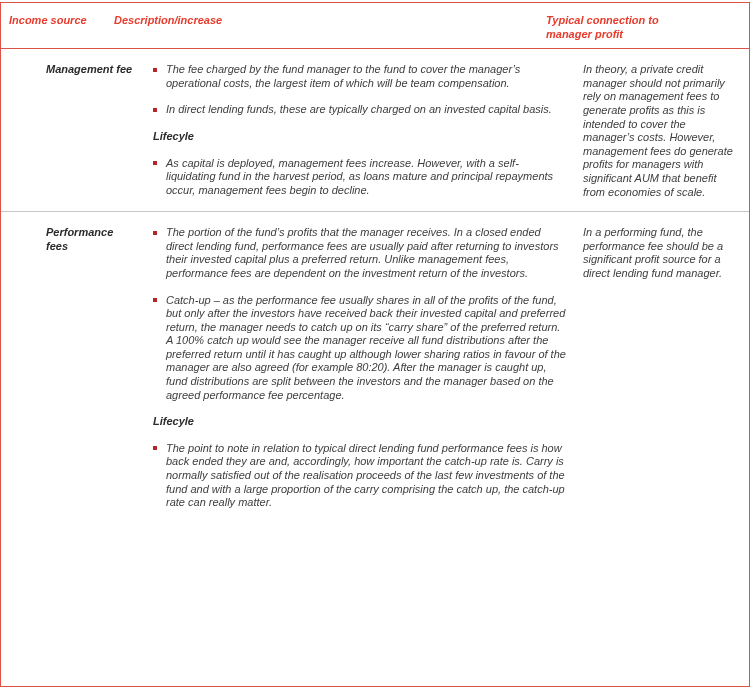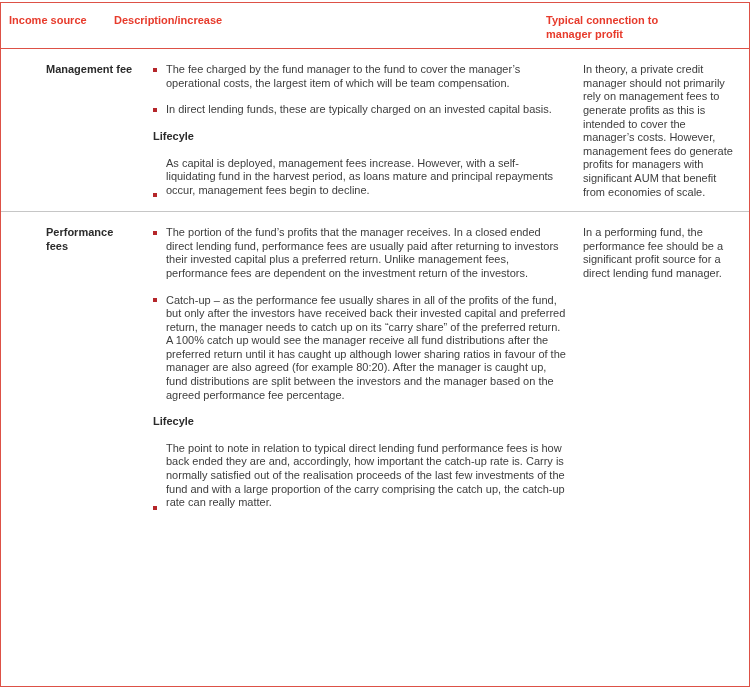--- a/index.html
+++ b/index.html
@@ -3,21 +3,21 @@
 <meta charset="utf-8">
 <style>
   :root{
     --red-line:#dd5146;
     --red-text:#e73b2c;
     --bullet-red:#b5262a;
     --divider:#c6c6c6;
     --text:#3d3d3d;
     --text-dark:#2b2b2b;
   }
-  *{box-sizing:border-box;margin:0;padding:0;}
+  *{box-sizing:border-box;margin:0;padding:0;font-style:italic;}
   html,body{width:750px;height:695px;overflow:hidden;background:#fff;}
   body{
     font-family:"Liberation Sans","DejaVu Sans",sans-serif;
     font-size:11px;
     line-height:13.6px;
     color:var(--text);
   }
   .table-frame{
     margin-top:2px;
     height:685px;
@@ -54,21 +54,21 @@
     color:var(--text-dark);
     padding-left:8px;
     width:95px;
   }
   .desc-col{padding-right:16px;}
   .conn-col{padding-right:10px;}
   .bullet-item{
     display:flex;
     margin-bottom:13px;
   }
-  .bullet-item:last-child{margin-bottom:0;align-items:flex-end;}
+  .bullet-item:last-child{margin-bottom:0;}
   .bullet{
     flex:none;
     width:4px;
     height:4px;
     background:var(--bullet-red);
     margin:4.5px 9px 0 2px;
   }
   .bullet-text{flex:1;}
   .sub-heading{
     font-weight:bold;

